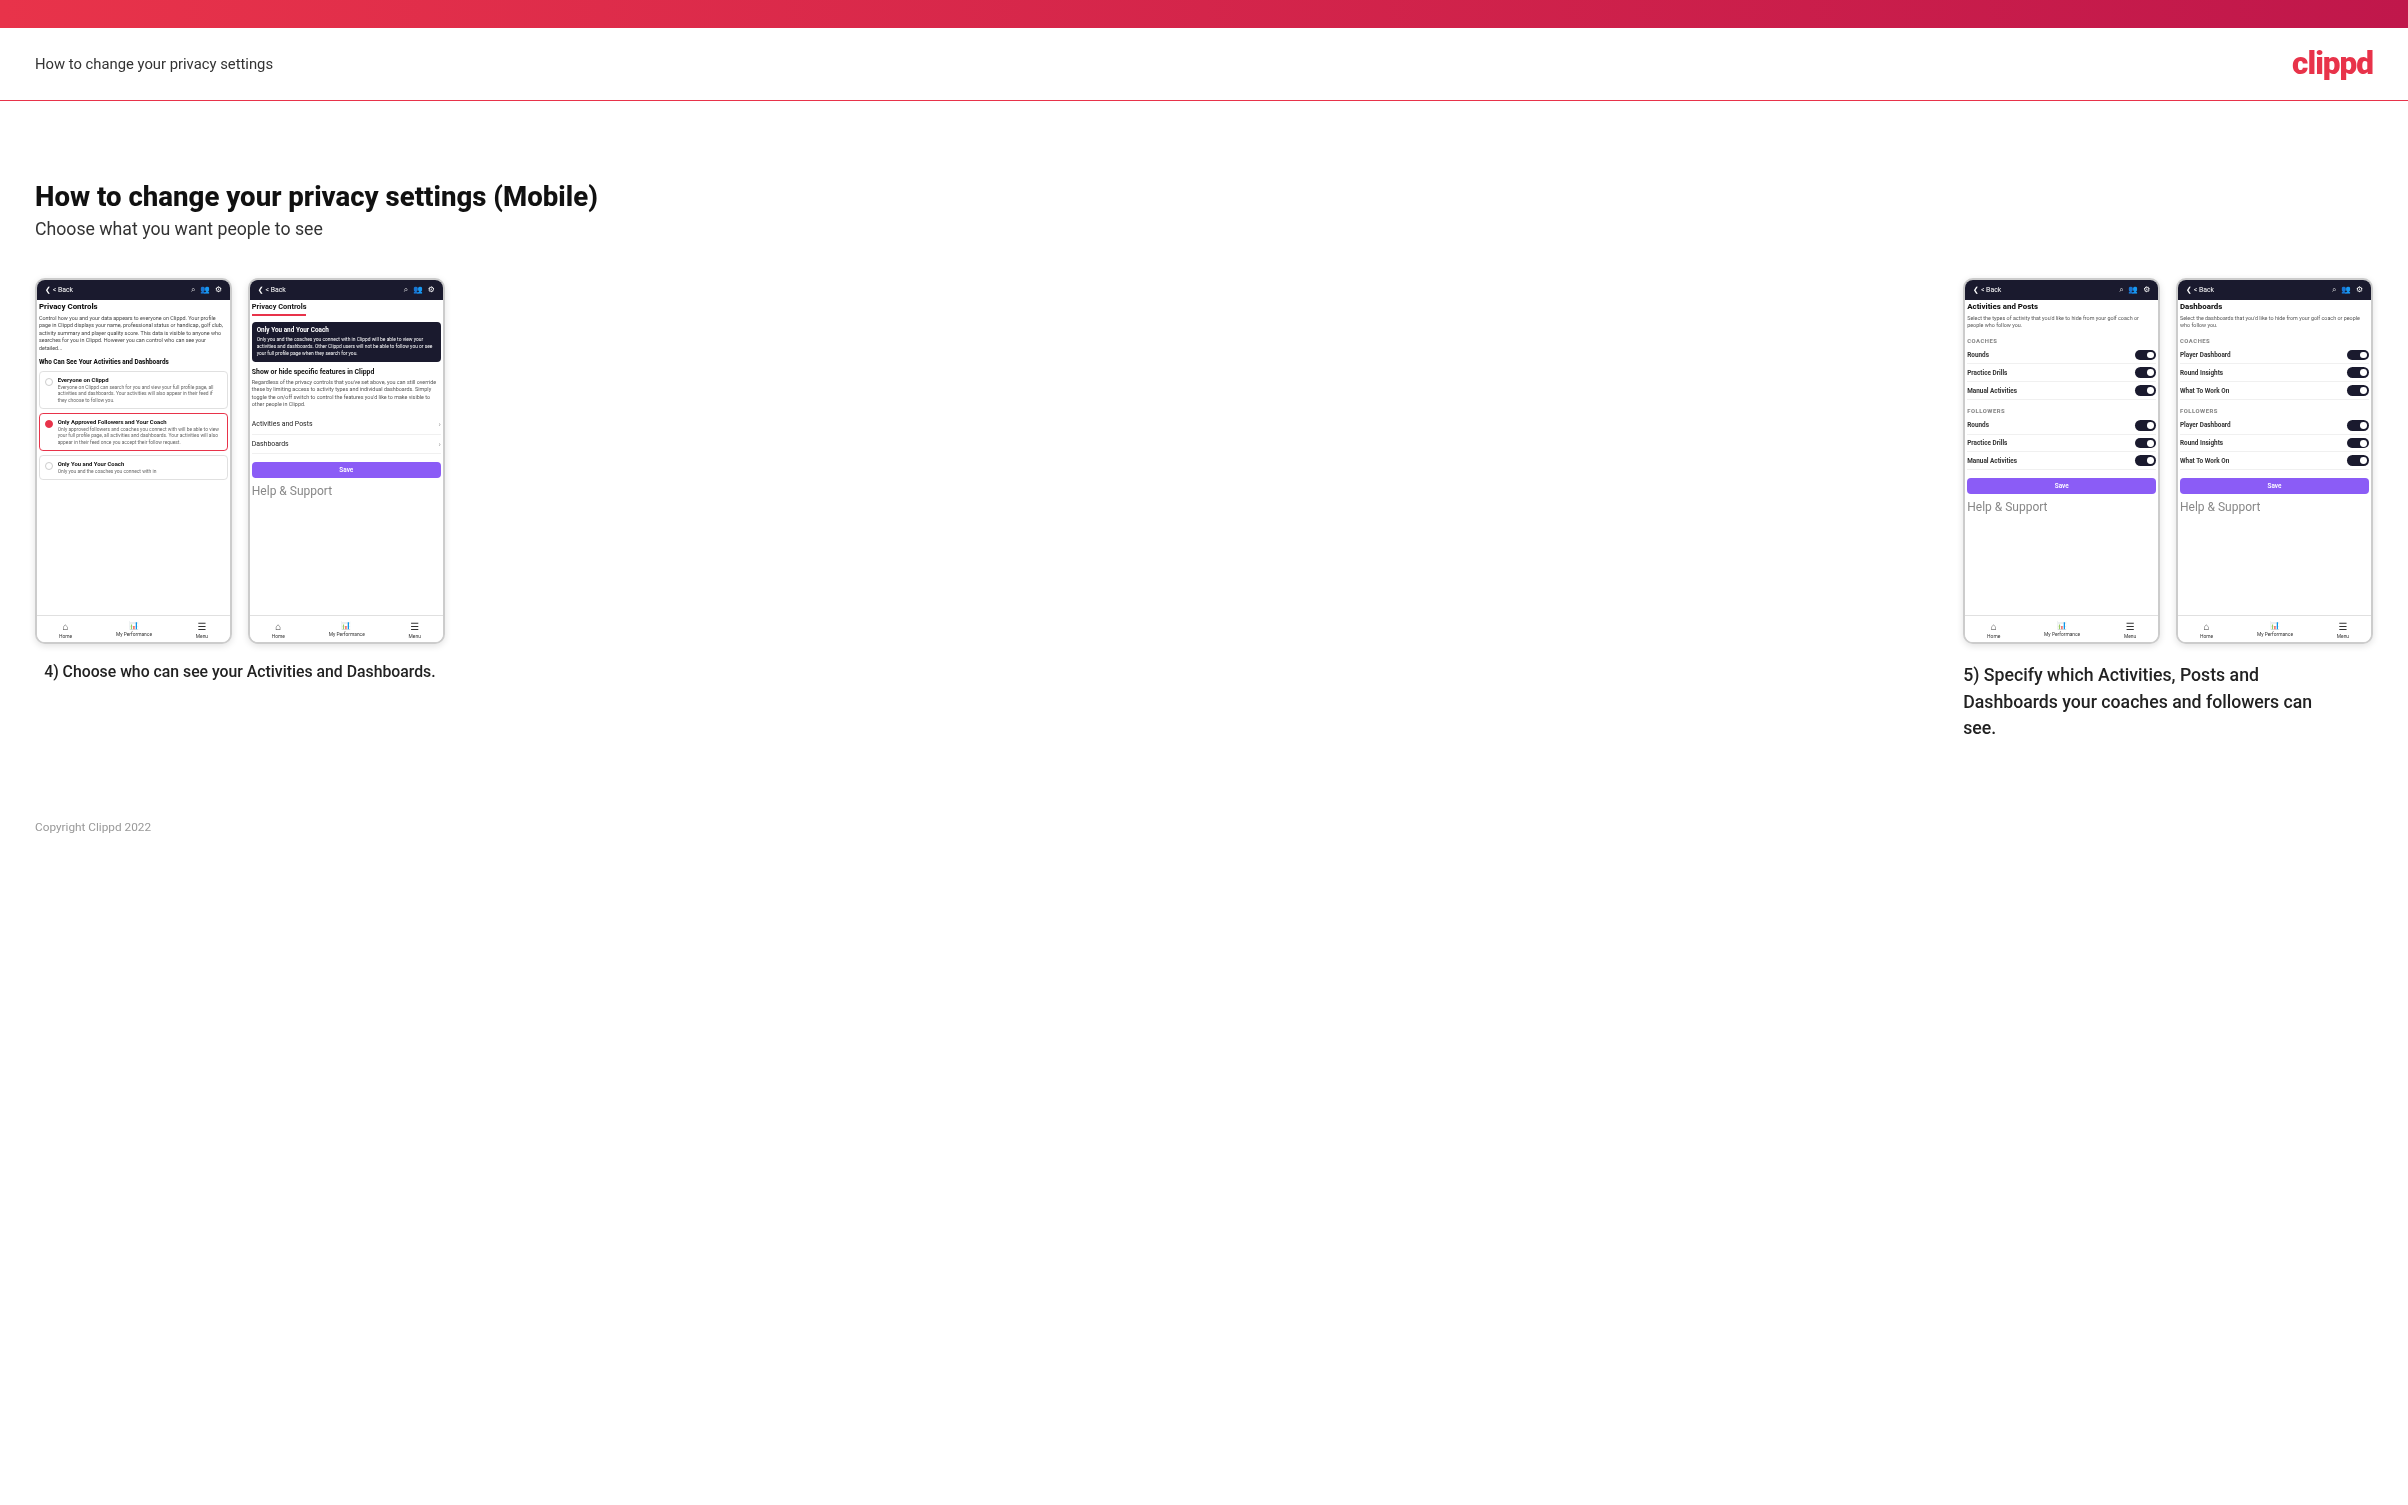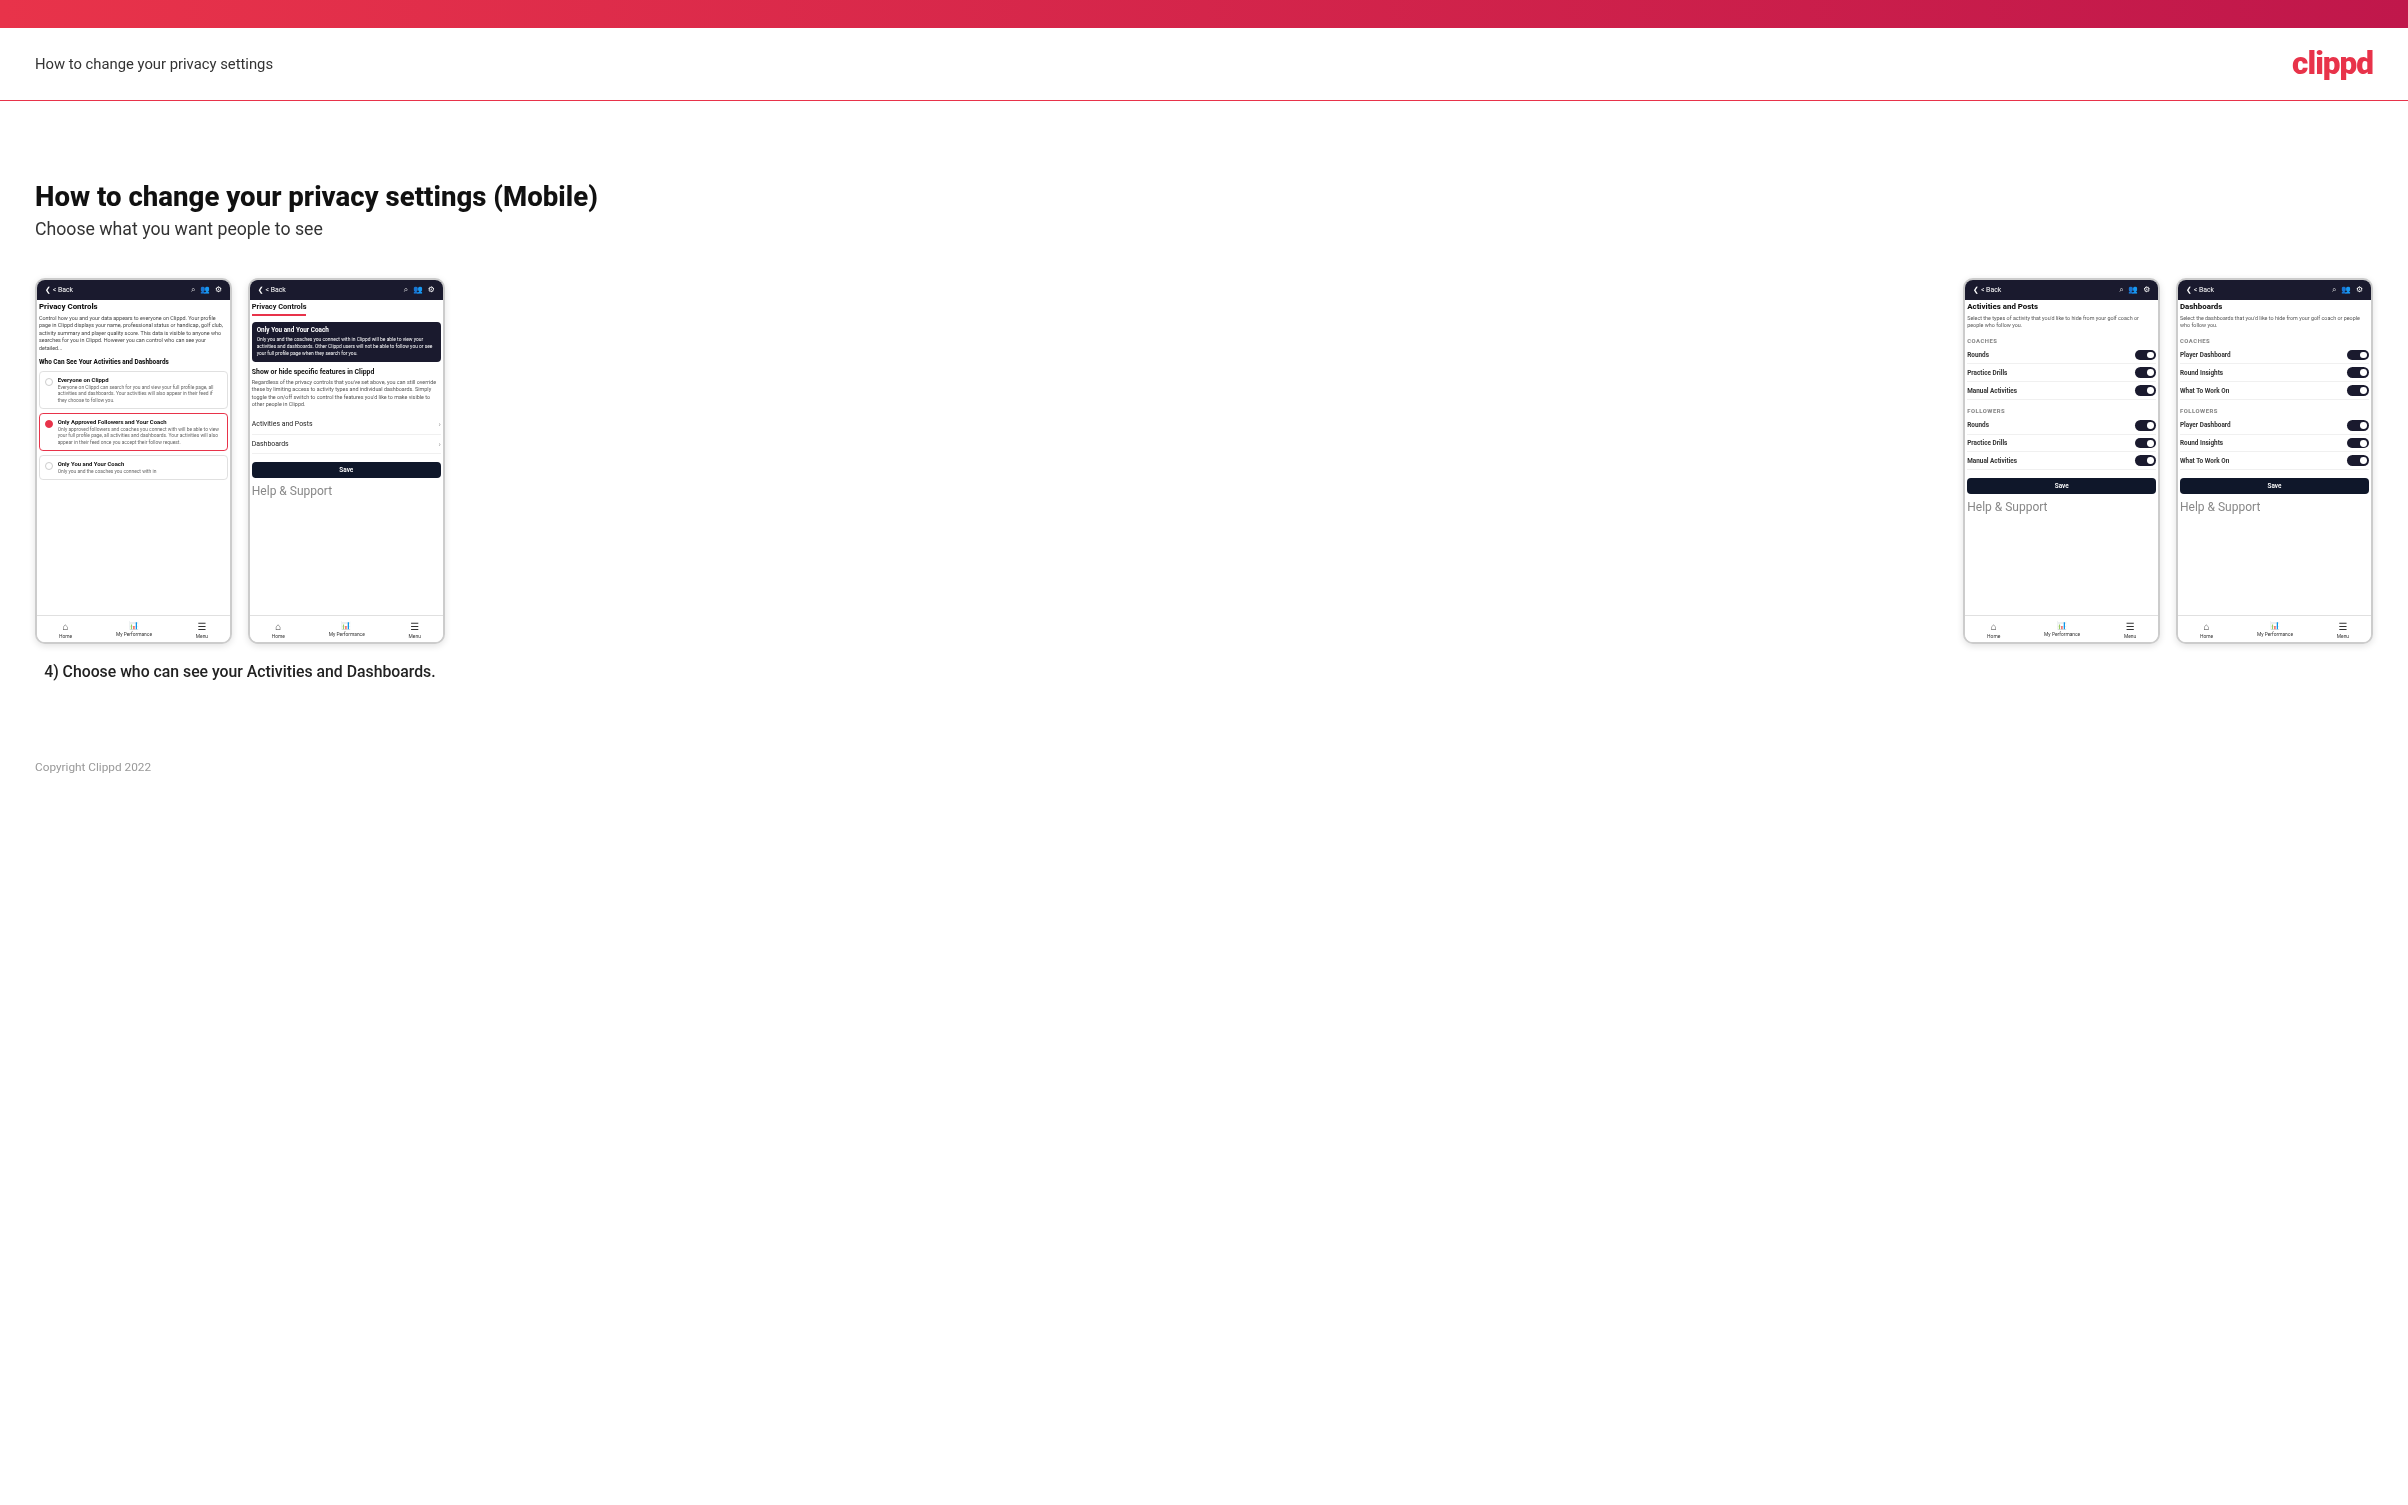--- a/index.html
+++ b/index.html
@@ -258,21 +258,21 @@
       color: #222;
     }
     .menu-arrow {
       color: #999;
       font-size: 7.9px;
     }
 
     
     .save-btn {
       width: 100%;
-      background: #0f172a;
+      background: #8b5cf6;
       color: #fff;
       border: none;
       border-radius: 3.9px;
       padding: 3.9px;
       font-size: 6.4px;
       font-weight: 600;
       margin-top: 7.9px;
       text-align: center;
     }
 
@@ -582,20 +582,21 @@
               <span class="nav-text">My Performance</span>
             </div>
             <div class="nav-item">
               <span class="nav-icon">☰</span>
               <span class="nav-text">Menu</span>
             </div>
           </div>
         </div>
       </div>
 
+      <div class="step5-caption">5) Specify which Activities, Posts and Dashboards your  coaches and followers can see.</div>
     </div>
 
   </div>
 </div>
 
 <div class="footer">
   <span>Copyright Clippd 2022</span>
 </div>
 
 

